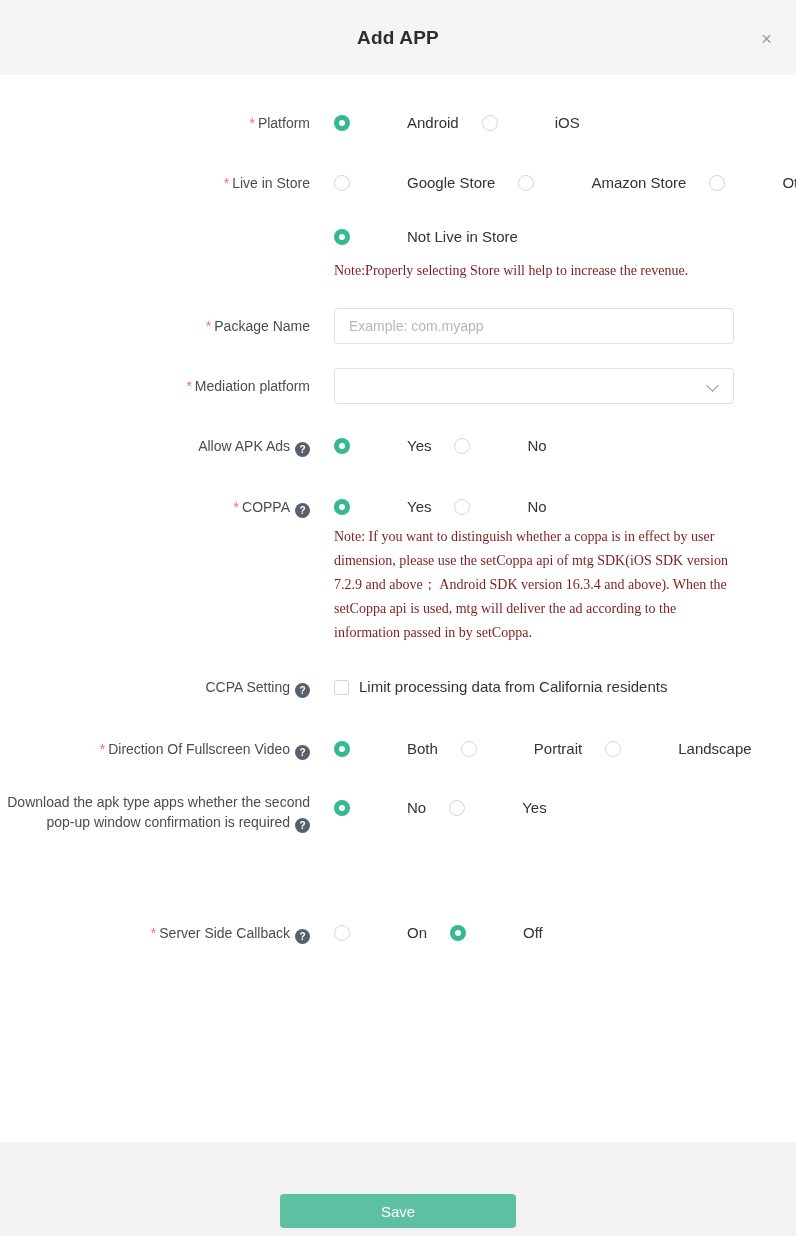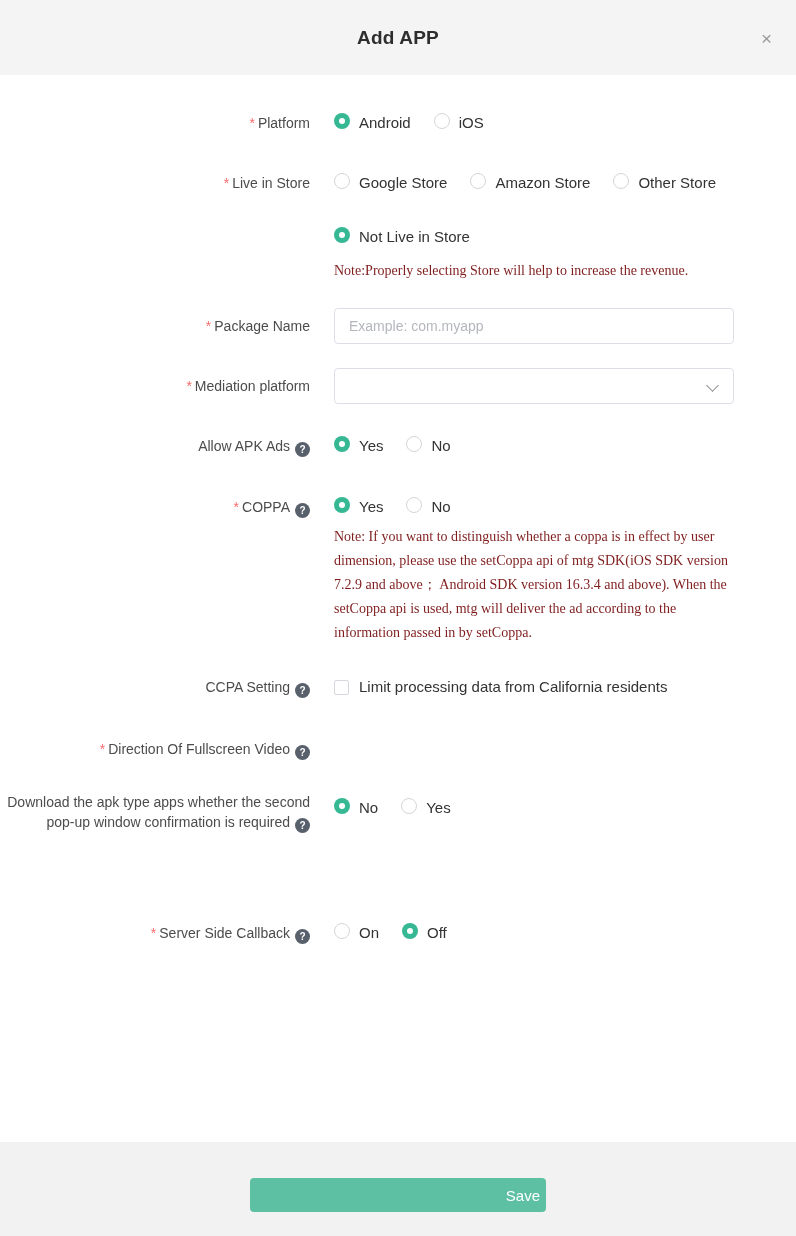--- a/index.html
+++ b/index.html
@@ -21,21 +21,21 @@
   .help { display:inline-block; width:15px; height:15px; border-radius:50%; background:#57606b; color:#fff; font-size:10px; font-weight:bold; line-height:15px; text-align:center; margin-left:5px; vertical-align:-2px; cursor:pointer; }
   .control-col { margin-left:24px; width:400px; }
   .control-col.pt6 { padding-top:6px; }
 
   .mt40 { margin-top:40px; } .mt21 { margin-top:21px; } .mt25 { margin-top:25px; }
   .mt24 { margin-top:24px; } .mt32 { margin-top:32px; } .mt68 { margin-top:90px; }
 
   
   .radio-group { display:flex; align-items:center; flex-wrap:nowrap; }
   .radio-group.second-line { margin-top:34px; }
-  .radio { display:inline-flex; align-items:flex-start; margin-right:23px; cursor:pointer; }
+  .radio { display:inline-flex; align-items:center; margin-right:23px; cursor:pointer;gap:48px; }
   .radio:last-child { margin-right:0; }
   .rc { width:16px; height:16px; border-radius:50%; border:1px solid #d6d6d6; background:#fff; margin-right:9px; position:relative; flex:none; }
   .rc.sel { border:none; background:#35b893; }
   .rc.sel::after { content:""; position:absolute; width:6px; height:6px; border-radius:50%; background:#fff; left:5px; top:5px; }
   .rl { font-size:15px; color:#333; line-height:20px; white-space:nowrap; }
 
   
   .note { color:#7f1d1d; font-size:14px; line-height:24px; margin-top:12px;font-family:Liberation Serif, serif; }
   .note.tight { margin-top:8px; }
 
@@ -45,21 +45,21 @@
   .select-box { width:400px; height:36px; border:1px solid #dcdfe6; border-radius:4px; background:#fff; position:relative; cursor:pointer; }
   .chevron { position:absolute; right:16px; top:12px; width:9px; height:9px; border-left:1.5px solid #8c8c8c; border-bottom:1.5px solid #8c8c8c; transform:rotate(-45deg); }
 
   
   .checkbox { display:inline-flex; align-items:center; cursor:pointer; }
   .cb { width:15px; height:15px; border:1px solid #d4d7dc; border-radius:2px; background:#fff; margin-right:10px; flex:none; }
   .cb-label { font-size:15px; color:#333; line-height:20px; }
 
   
   .dlg-footer { height:94px; flex:none; background:#f2f2f2; display:flex; justify-content:center; align-items:flex-start; }
-  .save-btn { margin-top:36px; width:296px; height:34px; background:#5ec0a2; border:none; border-radius:4px; color:#fff; font-size:15px; font-family:inherit; cursor:pointer;text-align:right; }
+  .save-btn { margin-top:52px; width:236px; height:34px; background:#5ec0a2; border:none; border-radius:4px; color:#fff; font-size:15px; font-family:inherit; cursor:pointer; }
 </style>
 </head>
 <body>
 
 <div class="dialog">
 
   <div class="dlg-header">
     <div class="dlg-title">Add APP</div>
     <div class="dlg-close">×</div>
   </div>
@@ -182,20 +182,36 @@
           <span class="cb"></span>
           <span class="cb-label">Limit processing data from California residents</span>
         </label>
       </div>
     </div>
 
     <div class="form-row mt40">
       <div class="label-col">
         <span class="req">*</span><span>Direction Of Fullscreen Video</span><span class="help">?</span>
       </div>
+      <div class="control-col">
+        <div class="radio-group">
+            <label class="radio">
+              <span class="rc sel"></span>
+              <span class="rl">Both</span>
+            </label>
+            <label class="radio">
+              <span class="rc"></span>
+              <span class="rl">Portrait</span>
+            </label>
+            <label class="radio">
+              <span class="rc"></span>
+              <span class="rl">Landscape</span>
+            </label>
+          </div>
+      </div>
     </div>
 
     <div class="form-row mt32">
       <div class="label-col">
         <span>Download the apk type apps whether the second pop-up window confirmation is required</span><span class="help">?</span>
       </div>
       <div class="control-col pt6">
         <div class="radio-group">
             <label class="radio">
               <span class="rc sel"></span>

